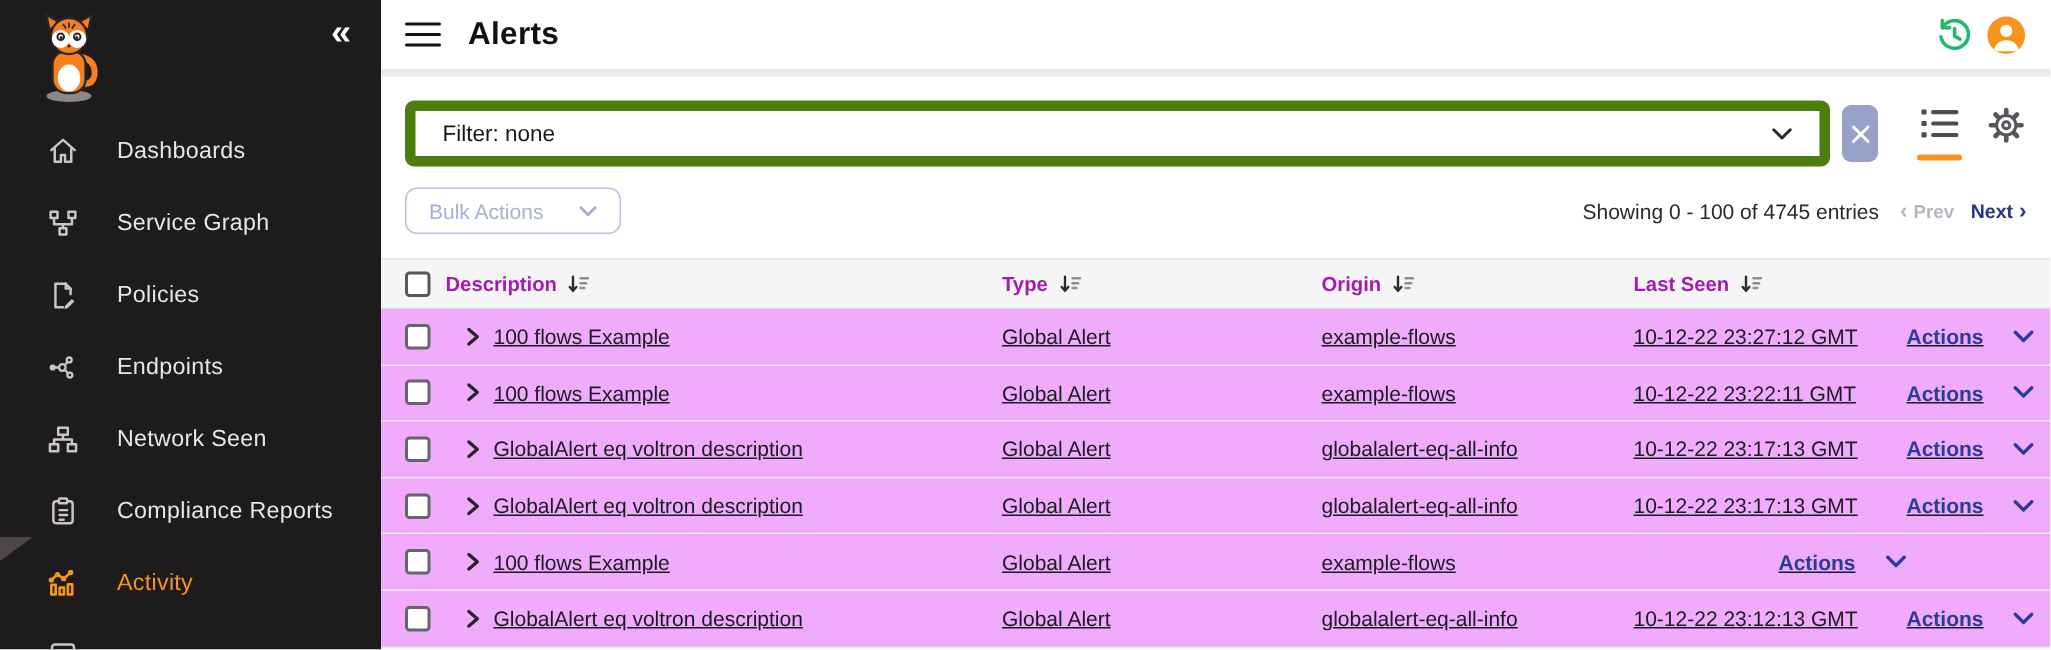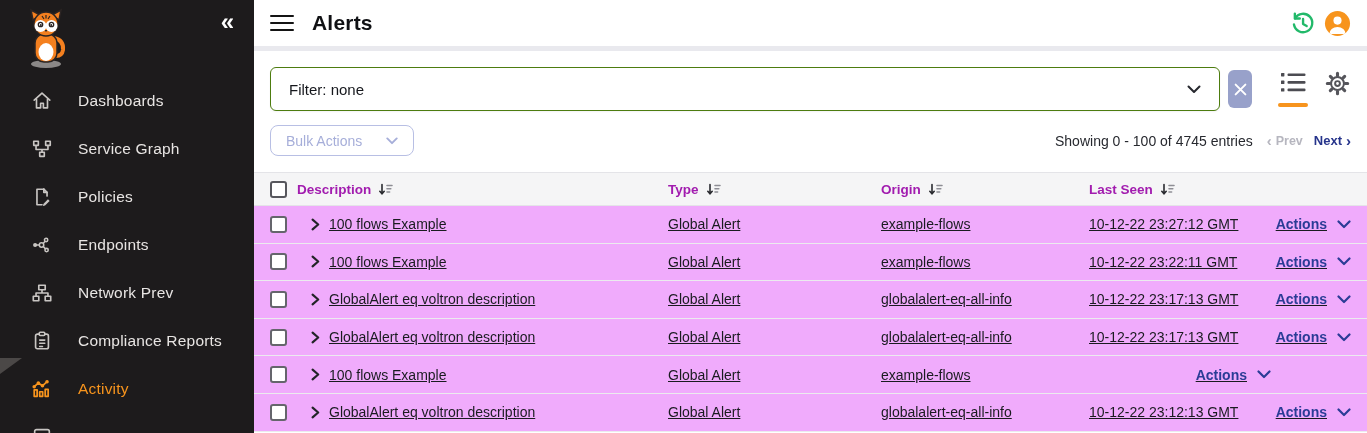--- a/index.html
+++ b/index.html
@@ -23,21 +23,21 @@
   .main { flex:1; display:flex; flex-direction:column; background:#fff; min-width:0; }
   .topbar { height:46px; display:flex; align-items:center; padding:0 16px; }
   .hamburger { width:24px; display:flex; flex-direction:column; gap:4.5px; cursor:pointer; padding:2px 0; }
   .hamburger span { height:2.6px; background:#141414; border-radius:1px; }
   .page-title { font-size:21px; font-weight:700; margin-left:18px; color:#101114; letter-spacing:.2px; }
   .topbar-right { margin-left:auto; display:flex; align-items:center; gap:8px; }
   .icon-btn { display:flex; align-items:center; justify-content:center; cursor:pointer; background:none; border:none; }
   .divider { height:5px; background:#e9e9ee; }
 
   .filter-row { display:flex; align-items:center; padding:16px 16px 0; }
-  .filter-select { flex:0 0 950px; height:44px; border:1px solid #4d7c0f; border-radius:6px;
+  .filter-select { flex:0 0 950px; height:44px; border:7px solid #4d7c0f; border-radius:6px;
                    background:#fff; display:flex; align-items:center; justify-content:space-between;
                    padding:0 18px; font-size:15px; color:#15171c; cursor:pointer;
                    box-shadow:0 1px 2px rgba(20,20,40,.05); }
   .clear-filter-btn { width:38px; height:38px; margin-left:8px; background:#98a1ca; border:none;
                       border-radius:6px; display:flex; align-items:center; justify-content:center; cursor:pointer; }
   .view-toggle { margin-left:26px; display:flex; flex-direction:column; align-items:center; gap:9px; cursor:pointer; background:none; border:none; }
   .view-underline { width:30px; height:3.5px; background:#f7941d; border-radius:2px; }
   .gear-btn { margin-left:16px; margin-bottom:12px; }
 
   .bulk-row { display:flex; align-items:center; padding:14px 16px 16px; }
@@ -53,21 +53,21 @@
 
   
   .grid-cols { display:grid; grid-template-columns:27px 371px 213px 208px 182px 1fr; align-items:center; padding:0 16px; }
   .thead { height:34px; background:#f5f5f6; border-top:1px solid #e4e4e8; border-bottom:1px solid #e4e4e8;
            font-size:13.5px; font-weight:700; color:#a21caf; }
   .th { display:flex; align-items:center; gap:7px; cursor:pointer; }
   .trow { height:37.6px; border-bottom:1px solid #ebebee; font-size:14px; color:#1a1b20; background:#f0abfc;text-decoration:underline; }
   .checkbox { width:17px; height:17px; border:2px solid #65656c; border-radius:3px; background:#fff; cursor:pointer; }
   .cell-desc { display:flex; align-items:center; gap:8px; padding-left:13px; }
   .expander { display:flex; align-items:center; cursor:pointer; }
-  .cell-actions { justify-self:end; display:flex; align-items:center; gap:10px;
+  .cell-actions { justify-self:end; display:flex; align-items:center; gap:20px;
                   color:#2b3c96; font-weight:700; font-size:14px; cursor:pointer; }
 
   svg { display:block; }
 </style>
 </head>
 <body>
 
 <div class="app">
 
   <aside class="sidebar">
@@ -139,21 +139,21 @@
       </div>
       <div class="nav-item">
         <span class="ic">
           <svg width="22" height="22" viewBox="0 0 24 24" fill="none" stroke="#c9c6c3" stroke-width="1.8" stroke-linejoin="round">
             <rect x="8.5" y="3.5" width="7" height="5"></rect>
             <path d="M12 8.5 v3.5 M5.5 15.5 v-3.5 h13 v3.5"></path>
             <rect x="2.5" y="15.5" width="6" height="5"></rect>
               <rect x="15.5" y="15.5" width="6" height="5"></rect>
           </svg>
         </span>
-        <span>Network Prev</span>
+        <span>Network Seen</span>
       </div>
       <div class="nav-item">
         <span class="ic">
           <svg width="22" height="22" viewBox="0 0 24 24" fill="none" stroke="#c9c6c3" stroke-width="1.8" stroke-linecap="round" stroke-linejoin="round">
             <rect x="5" y="4.5" width="14" height="16" rx="2"></rect>
             <rect x="9" y="2.5" width="6" height="3.5" rx="1" fill="#1d1b1c"></rect>
             <path d="M9.5 11 h5.5 M9.5 14.5 h5.5 M9.5 18 h3"></path>
           </svg>
         </span>
         <span>Compliance Reports</span>

